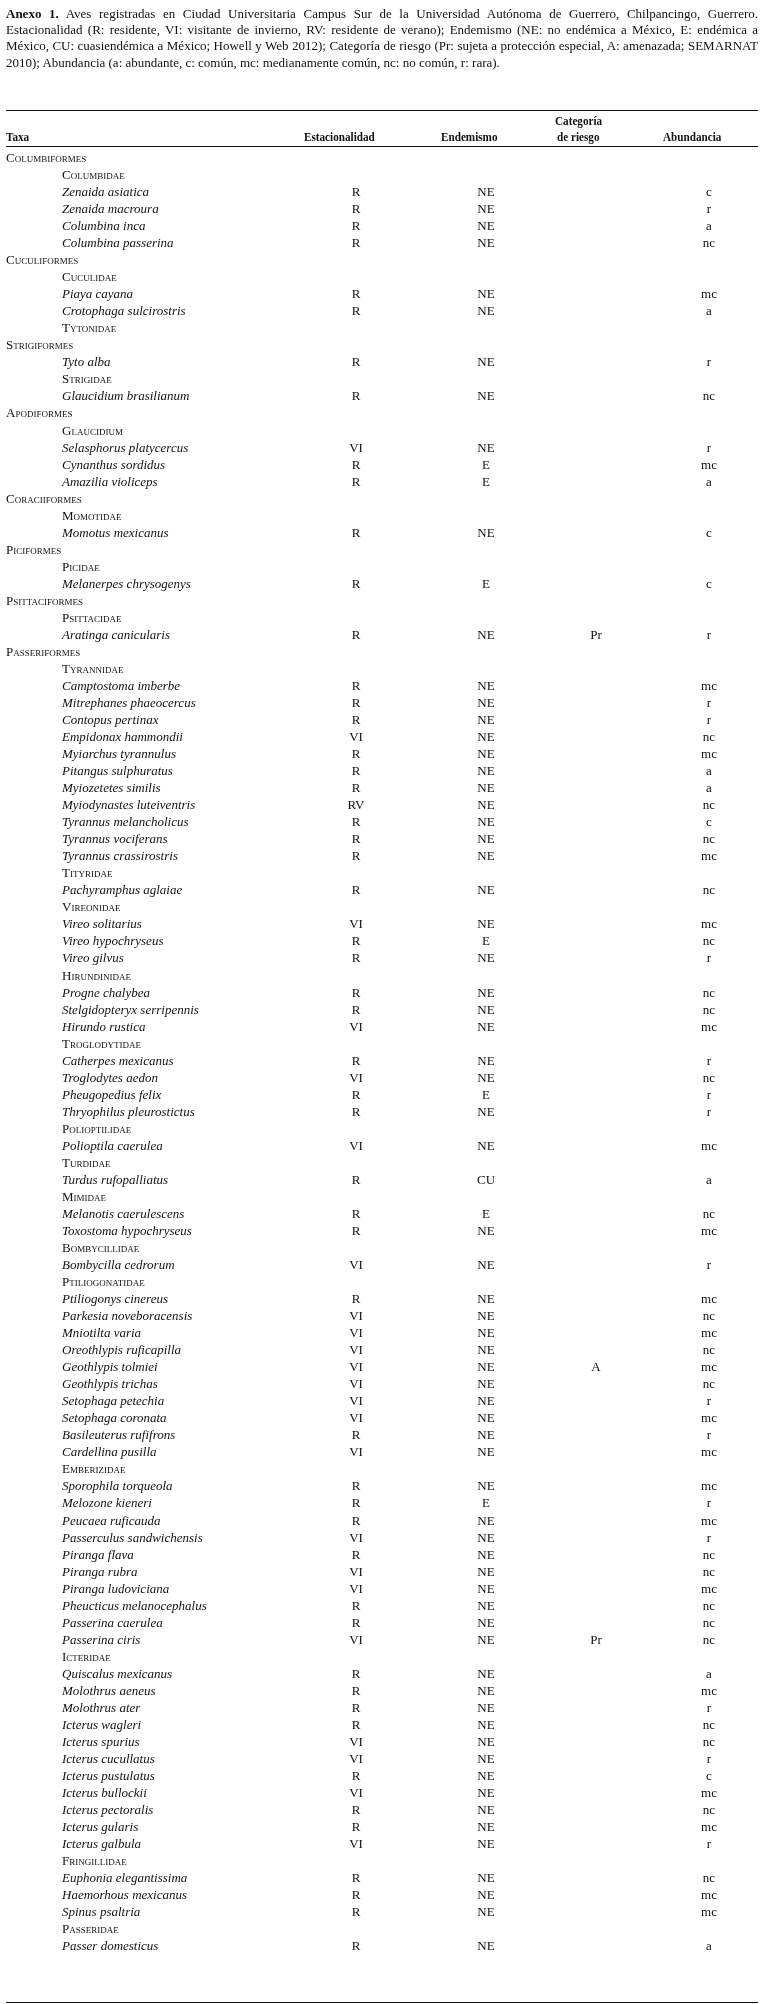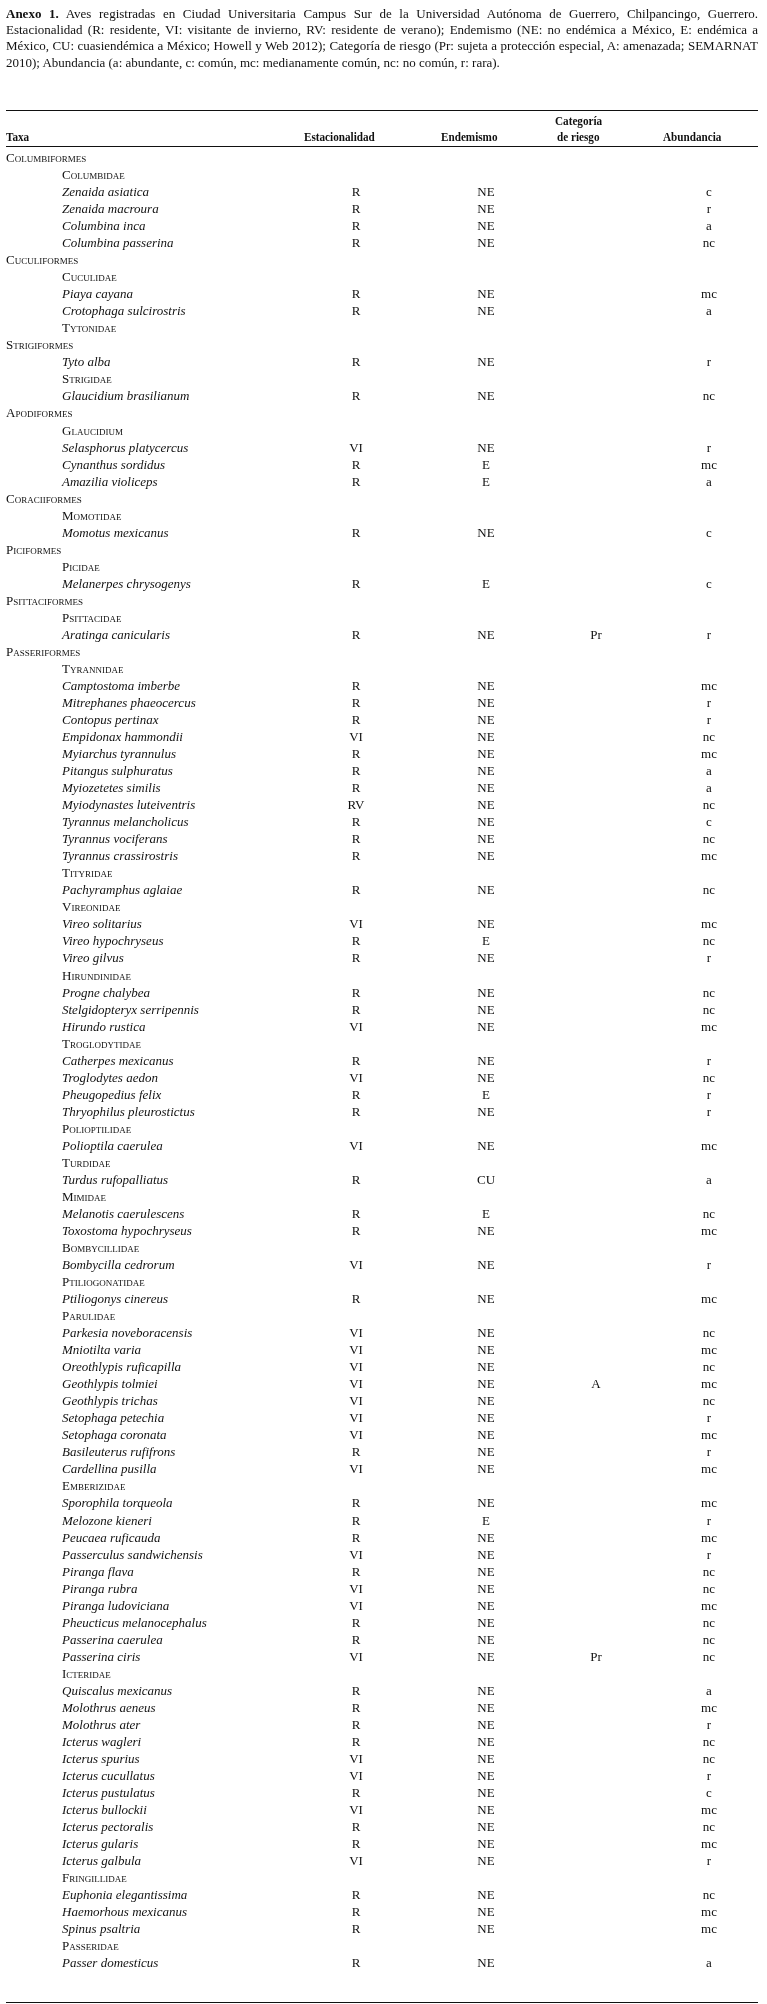--- a/index.html
+++ b/index.html
@@ -402,23 +402,20 @@
     <div class="row family">
       <span class="t">Ptiliogonatidae</span>
     </div>
     <div class="row species">
       <span class="t">Ptiliogonys cinereus</span>
       <span class="cell c-est">R</span>
       <span class="cell c-end">NE</span>
       <span class="cell c-cat"></span>
       <span class="cell c-abu">mc</span>
     </div>
-    <div class="row family">
-      <span class="t">Parulidae</span>
-    </div>
     <div class="row species">
       <span class="t">Parkesia noveboracensis</span>
       <span class="cell c-est">VI</span>
       <span class="cell c-end">NE</span>
       <span class="cell c-cat"></span>
       <span class="cell c-abu">nc</span>
     </div>
     <div class="row species">
       <span class="t">Mniotilta varia</span>
       <span class="cell c-est">VI</span>

